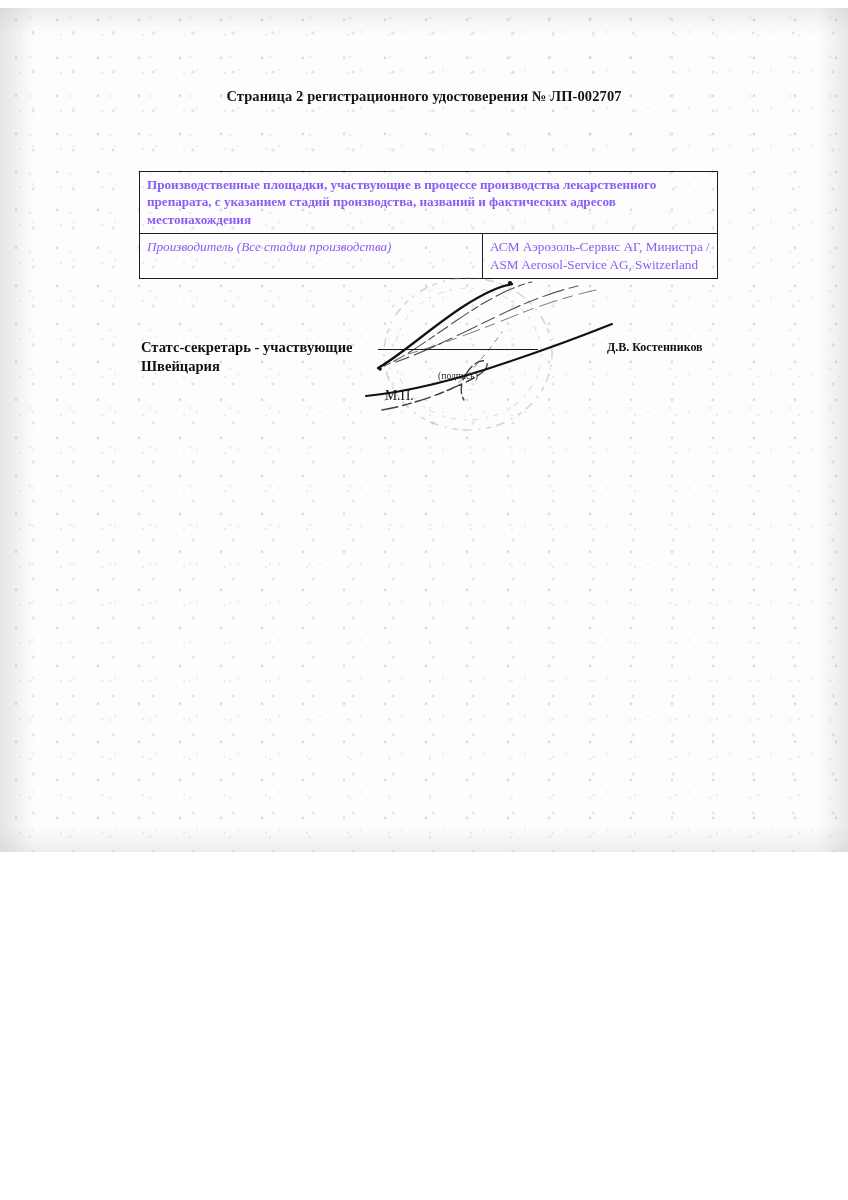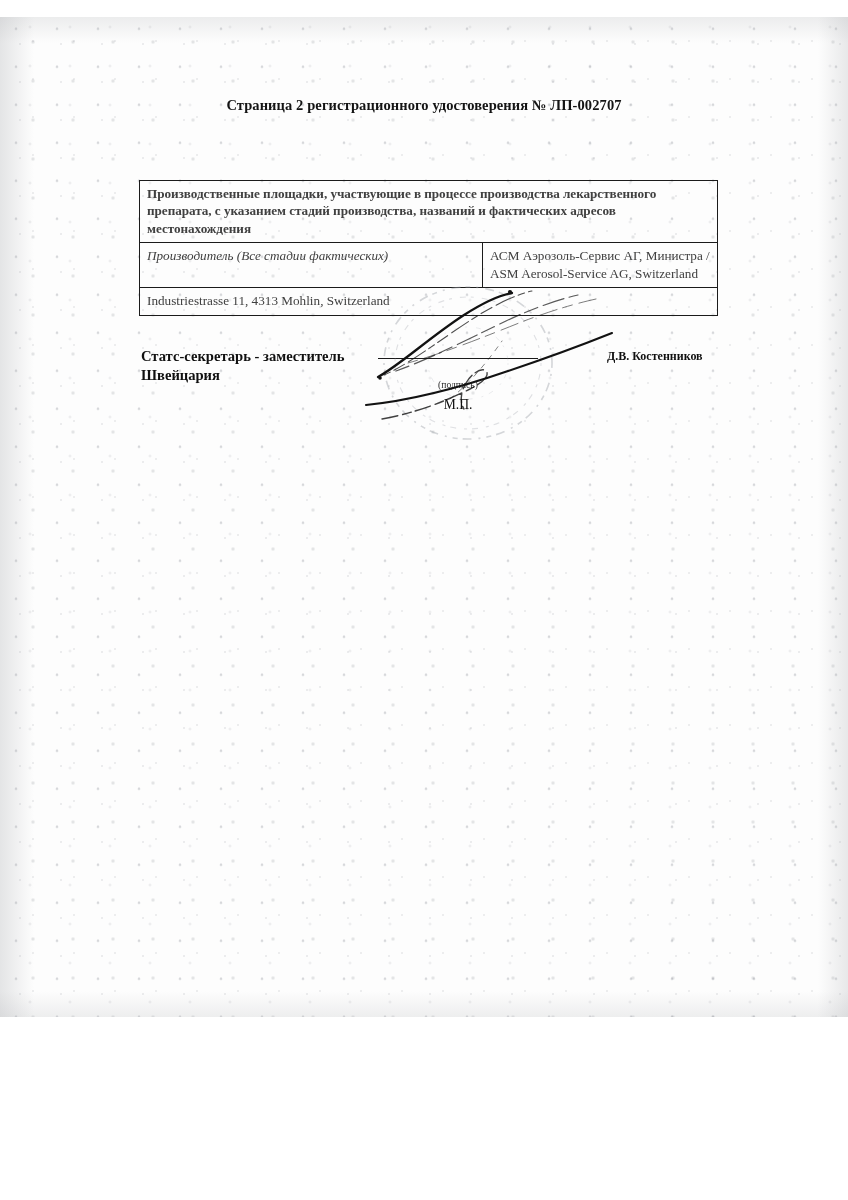--- a/index.html
+++ b/index.html
@@ -5,22 +5,22 @@
 <style>
   html, body {
     margin: 0;
     padding: 0;
     background: #ffffff;
   }
 
   .page {
     position: relative;
     width: 848px;
-    height: 1000px;
-    margin: 17px auto;
+    height: 844px;
+    margin: 8px auto;
     background: #fdfdfd;
     overflow: hidden;
     font-family: "Liberation Serif", "DejaVu Serif", serif;
     color: #111111;
   }
 
   
   .paper-texture {
     position: absolute;
     inset: 0;
@@ -72,21 +72,21 @@
 
   
   .info-table {
     position: absolute;
     left: 139px;
     top: 163px;
     width: 579px;
     border-collapse: collapse;
     font-size: 13.2px;
     line-height: 1.32;
-    color: #404040;
+    color: #8b5cf6;
     background: transparent;
   }
   .info-table td {
     border: 1.3px solid #1b1b1b;
     padding: 4px 7px 5px 7px;
     vertical-align: top;
   }
   .cell-heading { font-weight: bold; letter-spacing: -0.05px; }
   .cell-stage   { font-style: italic; width: 328px; }
   .cell-maker   { }
@@ -134,21 +134,20 @@
     width: 146px;
     text-align: center;
     font-size: 9.6px;
     color: #2a2a2a;
   }
   .sign-mp {
     position: absolute;
     left: 244px;
     top: 50px;
     width: 146px;
-    text-align: center;
     font-size: 13.6px;
     color: #101010;
     font-family: Liberation Serif, serif;
   }
 
   
   .signature-svg {
     position: absolute;
     left: 360px;
     top: 262px;
@@ -217,28 +216,25 @@
   <div class="content">
 
     <div class="page-header">Страница 2 регистрационного удостоверения № ЛП-002707</div>
 
     <table class="info-table">
       <tbody>
         <tr>
           <td class="cell-heading" colspan="2">Производственные площадки, участвующие в процессе производства лекарственного препарата, с указанием стадий производства, названий и фактических адресов местонахождения</td>
         </tr>
         <tr>
-          <td class="cell-stage">Производитель (Все стадии фактических)</td>
+          <td class="cell-stage">Производитель (Все стадии производства)</td>
           <td class="cell-maker">
             <span class="maker-line">АСМ Аэрозоль-Сервис АГ, Министра /</span>
             <span class="maker-line">ASM Aerosol-Service AG, Switzerland</span>
           </td>
-        </tr>
-        <tr>
-          <td class="cell-address" colspan="2">Industriestrasse 11, 4313 Mohlin, Switzerland</td>
         </tr>
       </tbody>
     </table>
 
     <svg class="stamp-svg" viewBox="0 0 200 162">
       <g fill="none" stroke="#9aa0a8" stroke-opacity="0.42">
         <ellipse cx="100" cy="80" rx="84" ry="76" stroke-width="1.6" stroke-dasharray="5 6 2 7 9 5"></ellipse>
         <ellipse cx="100" cy="80" rx="73" ry="66" stroke-width="1.1" stroke-opacity="0.30" stroke-dasharray="3 8 6 5"></ellipse>
         <ellipse cx="100" cy="80" rx="40" ry="36" stroke-width="0.9" stroke-opacity="0.22" stroke-dasharray="2 9 5 6"></ellipse>
       </g>
@@ -254,21 +250,21 @@
         <path d="M22,140 C56,134 86,122 110,110 C124,103 130,96 126,92
                  C122,88 112,94 106,104 C100,114 100,124 104,130" stroke-width="1.4" stroke-opacity="0.80" stroke-dasharray="16 5 9 4"></path>
         <path d="M90,120 C110,104 128,82 142,62" stroke-width="1.0" stroke-opacity="0.50" stroke-dasharray="5 6"></path>
         <circle cx="150" cy="13" r="2.1" fill="#121212" stroke="none"></circle>
         <circle cx="20" cy="99" r="1.8" fill="#121212" stroke="none"></circle>
       </g>
     </svg>
 
     <div class="sign-block">
       <div class="sign-title">
-        <span>Статс-секретарь - заместитель</span><br>
+        <span>Статс-секретарь - участвующие</span><br>
         <span>Швейцария</span>
       </div>
       <div class="sign-rule"></div>
       <div class="sign-caption">(подпись)</div>
       <div class="sign-mp">М.П.</div>
       <div class="sign-name">Д.В. Костенников</div>
     </div>
 
     <div class="blob-halo"></div>
     <div class="blob"></div>

